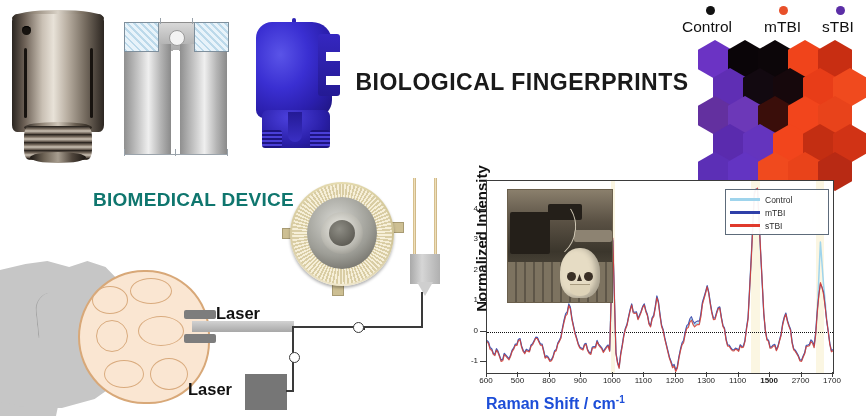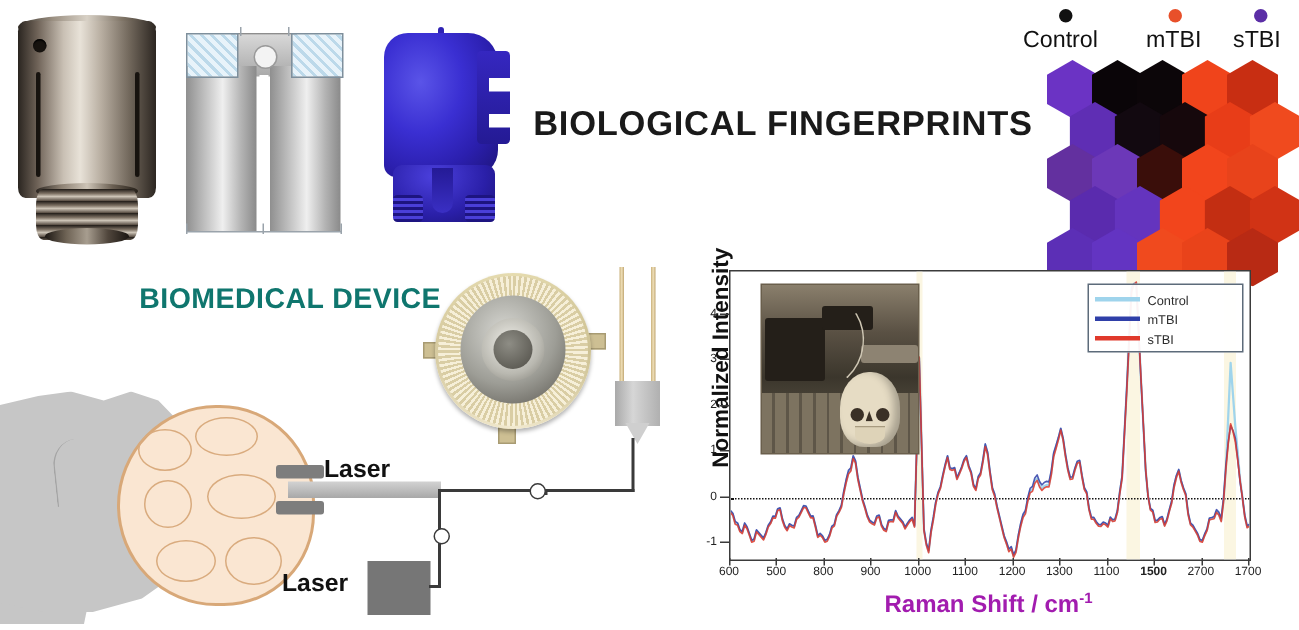--- a/index.html
+++ b/index.html
@@ -116,22 +116,22 @@
   .wirecirc{position:absolute;width:9px;height:9px;border:1.4px solid #3a3a3a;border-radius:50%;background:#fff;}
 
   
   #chart{left:458px;top:176px;width:400px;height:244px;}
   #plotbox{position:absolute;left:28px;top:4px;width:346px;height:192px;
       border:1.6px solid #3b3b3b;background:#fff;overflow:hidden;}
   #plotsvg{position:absolute;left:0;top:0;}
   .bandhl{position:absolute;top:0;height:100%;background:#fbf6e2;}
   #ylabel{position:absolute;left:-62px;top:54px;width:170px;text-align:center;
       transform:rotate(-90deg);font-size:15px;font-weight:bold;color:#111;}
-  #xlabel{position:absolute;left:28px;top:218px;width:346px;text-align:center;
-      font-size:16px;font-weight:bold;color:#a21caf;}
+  #xlabel{position:absolute;left:28px;top:218px;width:346px;text-align:left;
+      font-size:16px;font-weight:bold;color:#1d4ed8;}
   #xlabel sup{font-size:10px;}
   .xtick{position:absolute;top:196px;width:1px;height:5px;background:#3b3b3b;}
   .xtlab{position:absolute;top:200px;font-size:8px;color:#222;transform:translateX(-50%);}
   .ytick{position:absolute;left:22px;width:6px;height:1px;background:#3b3b3b;}
   .ytlab{position:absolute;font-size:8px;color:#222;text-align:right;width:18px;}
   .zeroline{position:absolute;left:0;width:100%;border-top:1.5px dotted #111;}
 
   #inset{position:absolute;left:20px;top:8px;width:104px;height:112px;
       border:1px solid #6a5f4c;overflow:hidden;
       background:linear-gradient(180deg,#8a7f6c 0%,#5a5144 28%,#3b362c 55%,#6b6252 100%);}

